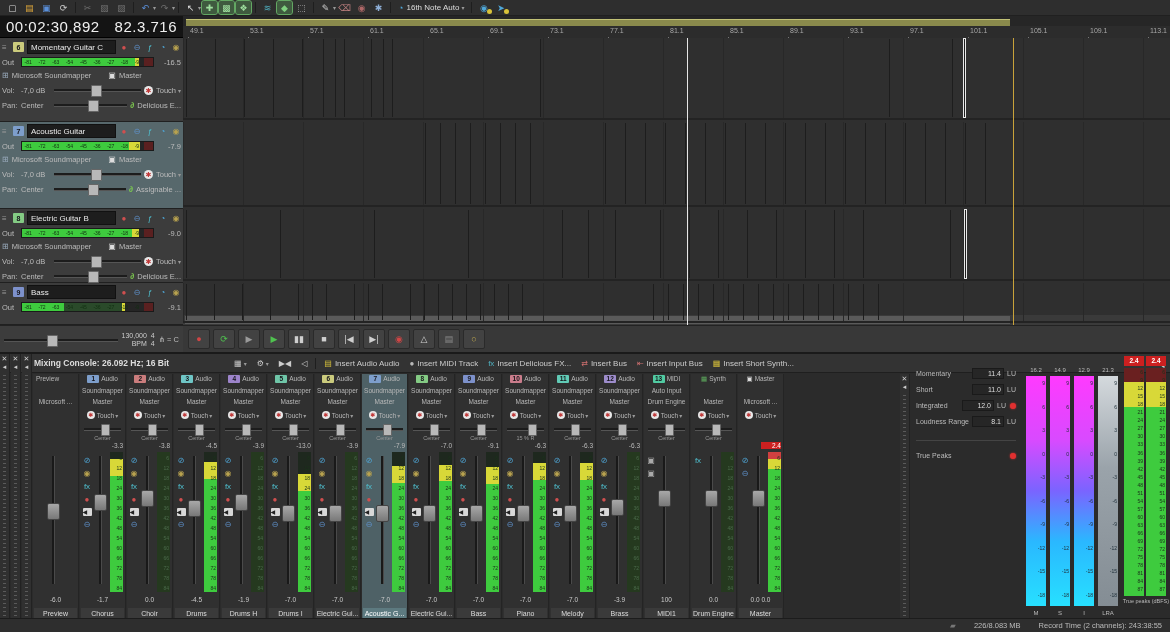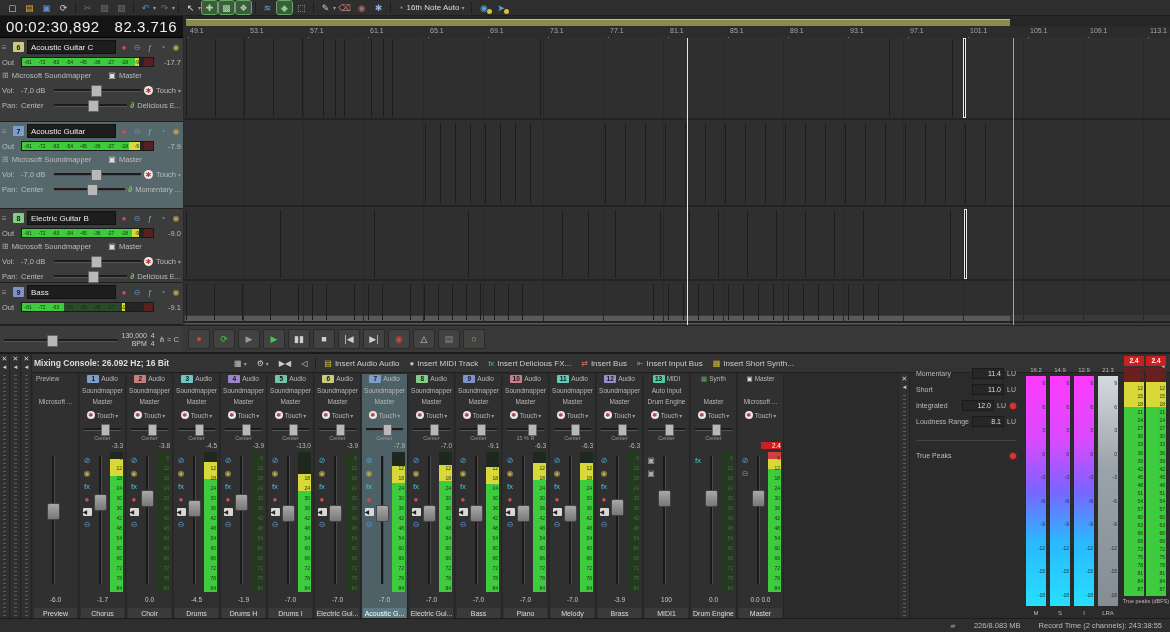--- a/index.html
+++ b/index.html
@@ -164,21 +164,21 @@
       <div class="rtick" style="left: 907px;">109.1</div>
       <div class="rtick" style="left: 967px;">113.1</div>
     </div>
 </div>
 
 <div id="tracklist" class="abs">
     <div class="thead" style="top: 0px; height: 84px;">
       <div class="trow" style="top: 2px; height: 14px;">
         <span class="grip">≡</span>
         <span class="tbadge" style="background: rgb(203, 203, 125);">6</span>
-        <div class="tname">Acoustic Guitar C</div>
+        <div class="tname">Momentary Guitar C</div>
         <span class="thico" style="color: rgb(207, 79, 79);">●</span>
         <span class="thico" style="color: rgb(95, 147, 207);">⊖</span>
         <span class="thico" style="color: rgb(79, 192, 208);">ƒ</span>
         <span class="thico" style="color: rgb(79, 167, 216);">◔</span>
         <span class="thico" style="color: rgb(184, 162, 79);">◉</span>
       </div>
       <div class="trow" style="top: 19px; height: 10px;">
         <span class="gtx" style="width: 16px;">Out</span>
         <div class="hmeter">
           <div class="hmseg" style="left: 0px; width: 86%; background: rgb(62, 203, 62);"></div>
@@ -187,21 +187,21 @@
           <span class="hmlbl" style="left: 2%;">-81</span>
           <span class="hmlbl" style="left: 12.5%;">-72</span>
           <span class="hmlbl" style="left: 23%;">-63</span>
           <span class="hmlbl" style="left: 33.5%;">-54</span>
           <span class="hmlbl" style="left: 44%;">-45</span>
           <span class="hmlbl" style="left: 54.5%;">-36</span>
           <span class="hmlbl" style="left: 65%;">-27</span>
           <span class="hmlbl" style="left: 75.5%;">-18</span>
           <span class="hmlbl" style="left: 86%;">-9</span>
         </div>
-        <span class="gtx" style="width: 24px; text-align: right;">-17.7</span>
+        <span class="gtx" style="width: 24px; text-align: right;">-16.5</span>
       </div>
       <div class="trow" style="top: 32px; height: 11px;">
         <span style="color: rgb(153, 170, 187); font-size: 8px;">⊞</span>
         <span class="gtx">Microsoft Soundmapper</span>
         <span style="color: rgb(221, 221, 221); font-size: 8px; margin-left: 14px;">▣</span>
         <span class="gtx">Master</span>
       </div>
       <div class="trow" style="top: 46px; height: 12px;">
         <span class="gtx" style="width: 16px;">Vol:</span>
         <span class="gtx" style="width: 30px;">-7,0 dB</span>
@@ -271,21 +271,21 @@
         <span class="tbcaret">▾</span>
       </div>
       <div class="trow" style="top: 61px; height: 12px;">
         <span class="gtx" style="width: 16px;">Pan:</span>
         <span class="gtx" style="width: 30px;">Center</span>
         <div class="slid">
           <div class="tr"></div>
           <div class="hd" style="left: 47%;"></div>
         </div>
         <span class="dlogo">∂</span>
-        <span class="gtx" style="white-space: nowrap;">Momentary ...</span>
+        <span class="gtx" style="white-space: nowrap;">Assignable ...</span>
       </div>
     </div>
     <div class="thead" style="top: 171px; height: 74px;">
       <div class="trow" style="top: 2px; height: 14px;">
         <span class="grip">≡</span>
         <span class="tbadge" style="background: rgb(132, 203, 132);">8</span>
         <div class="tname">Electric Guitar B</div>
         <span class="thico" style="color: rgb(207, 79, 79);">●</span>
         <span class="thico" style="color: rgb(95, 147, 207);">⊖</span>
         <span class="thico" style="color: rgb(79, 192, 208);">ƒ</span>

